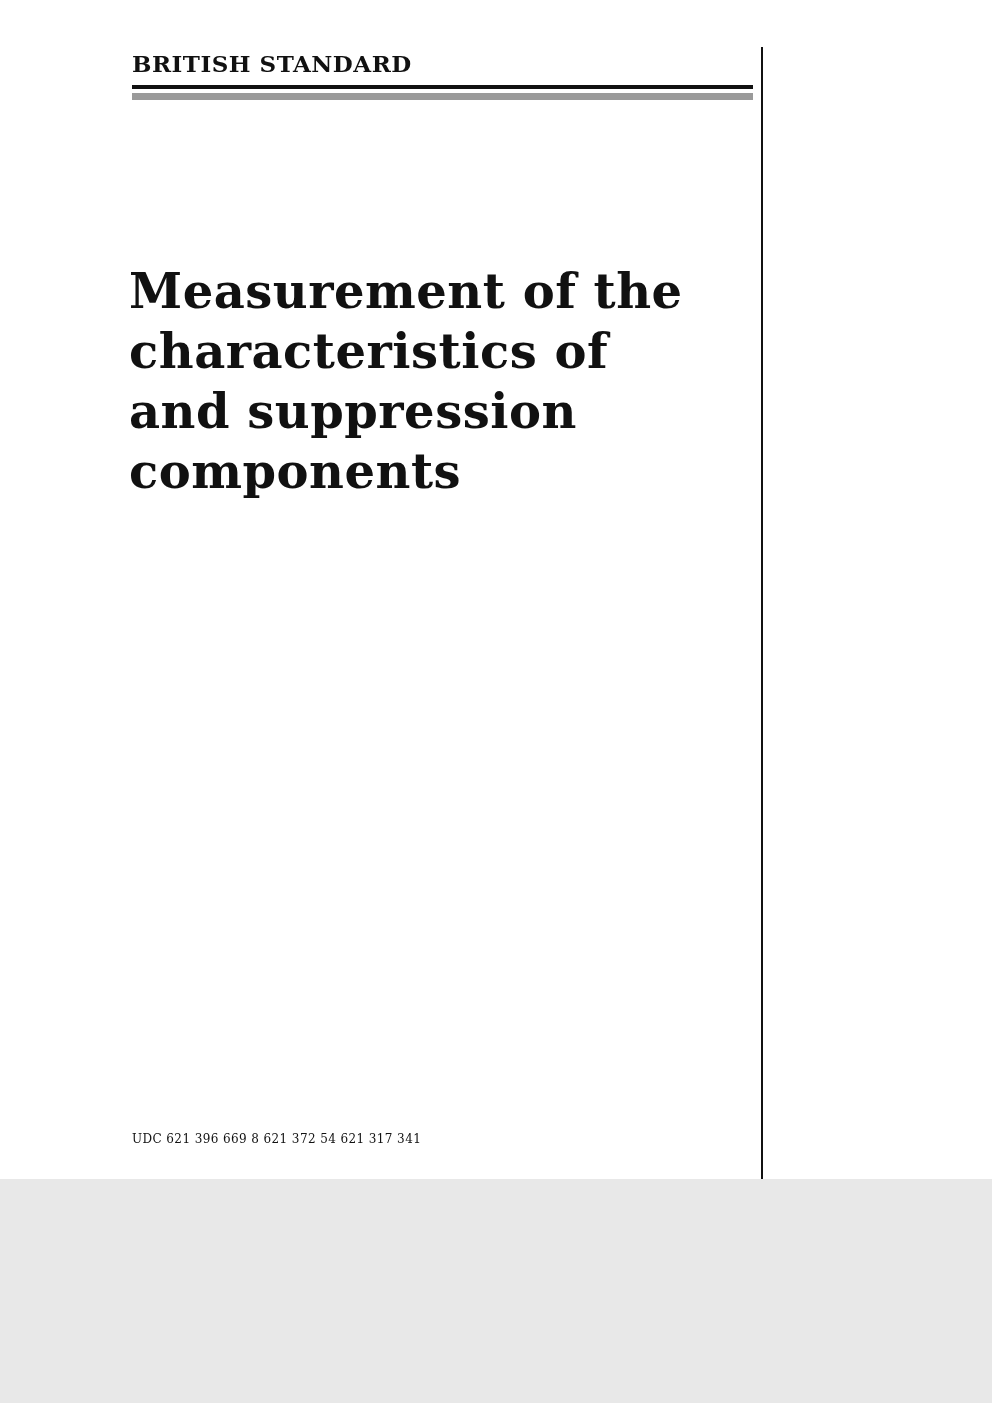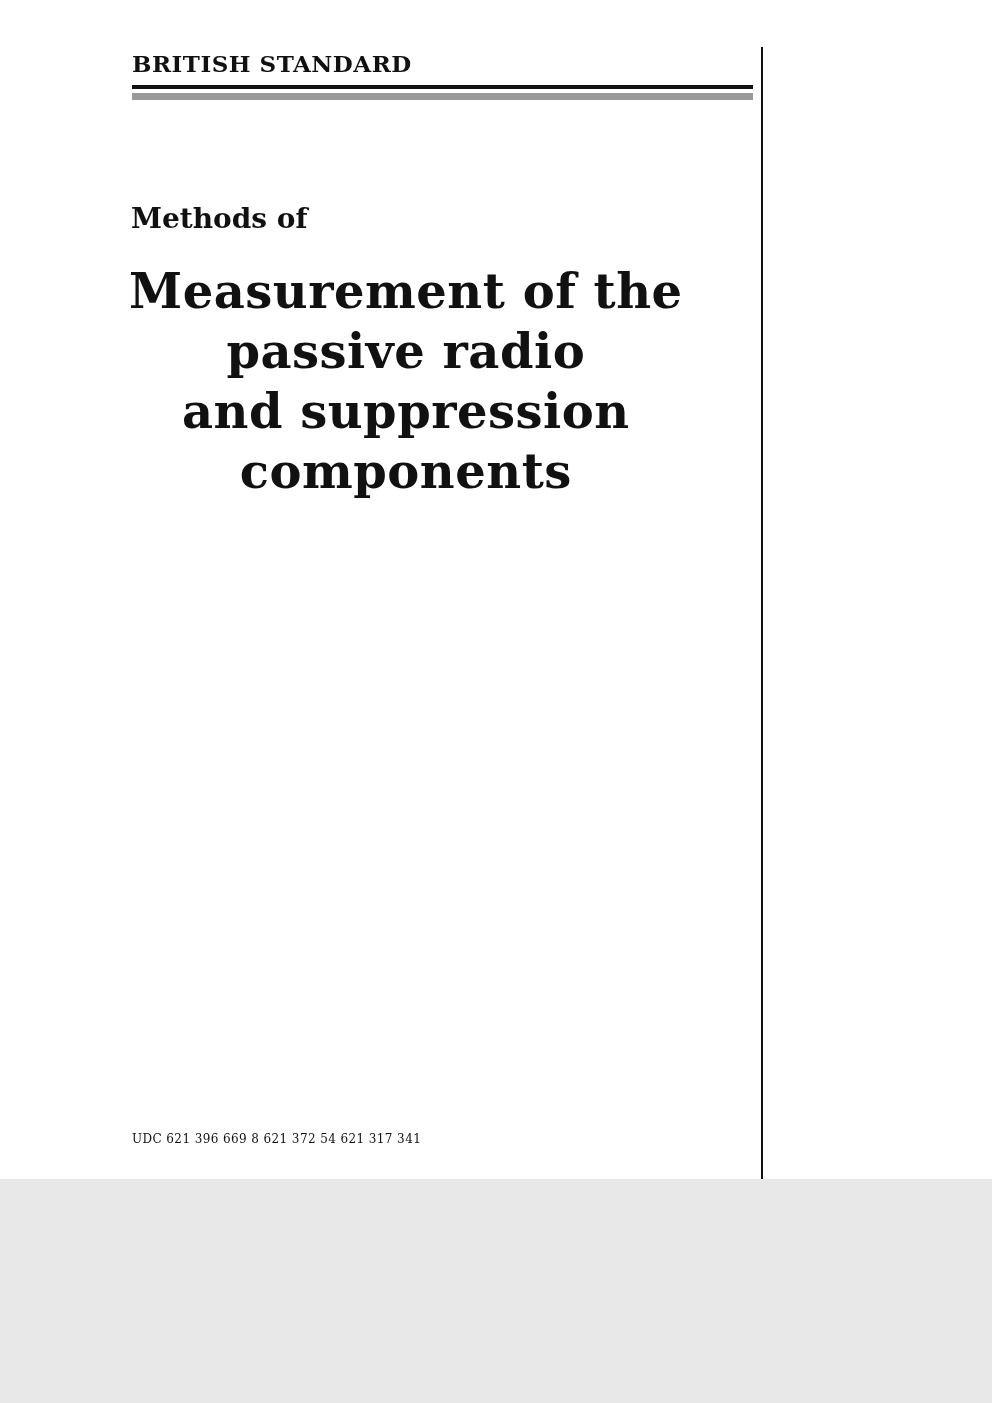--- a/index.html
+++ b/index.html
@@ -40,21 +40,20 @@
   
   .kicker{
     position:absolute;left:131px;top:202px;
     font-size:28px;font-weight:bold;
   }
   .doc-title{
     position:absolute;left:129px;top:261px;
     font-size:48px;font-weight:bold;line-height:60px;
     letter-spacing:0.5px;
     white-space:nowrap;
-    text-align:center;
   }
 
   
   .udc-line{
     position:absolute;left:132px;top:1132px;
     font-size:12px;letter-spacing:0.4px;
     white-space:nowrap;
   }
   .copyright-text{
     position:absolute;left:130px;top:1292px;width:625px;
@@ -105,24 +104,23 @@
 <body>
 
 <div class="page">
 
   <div class="masthead">BRITISH STANDARD</div>
   <div class="rule-black"></div>
   <div class="rule-gray"></div>
   <div class="v-divider"></div>
 
 
-  <div class="kicker">Methods of</div>
   <div class="doc-title">
     <div>Measurement of the</div>
-    <div>passive radio</div>
+    <div>characteristics of</div>
     <div>and suppression</div>
     <div>components</div>
   </div>
 
   <div class="udc-line">UDC 621 396 669 8 621 372 54 621 317 341</div>
   <div class="copyright-text">NO COPYING WITHOUT BSI PERMISSION EXCEPT AS PERMITTED BY COPYRIGHT LAW</div>
   <div class="copyright-bar"></div>
 
   <div class="bsi-logo">
     <div class="bsi-slice slice-1 checker">

